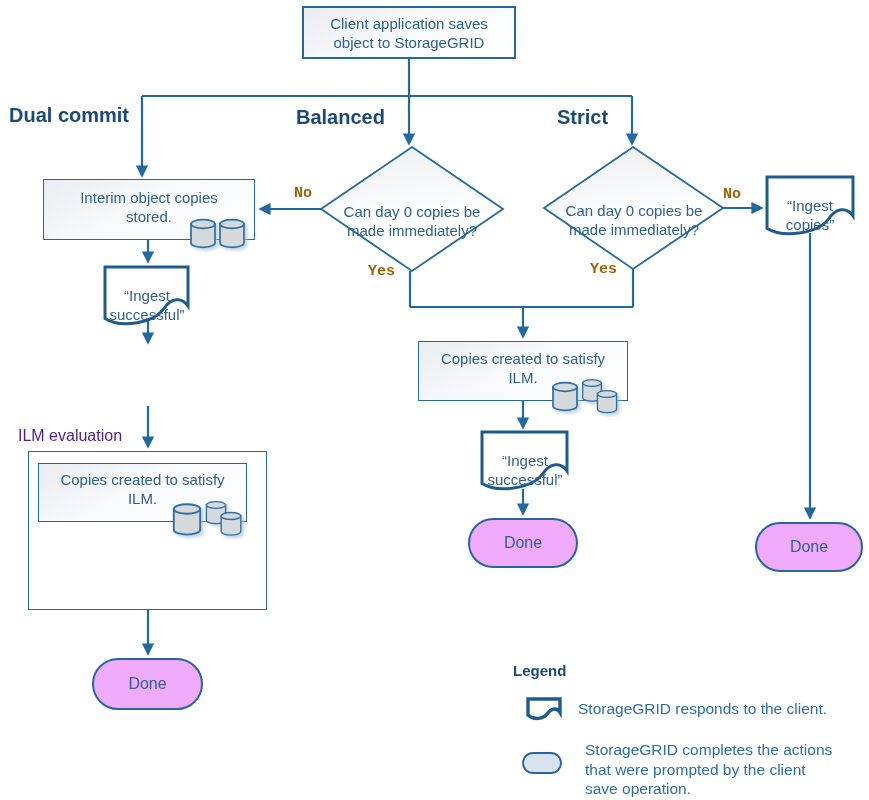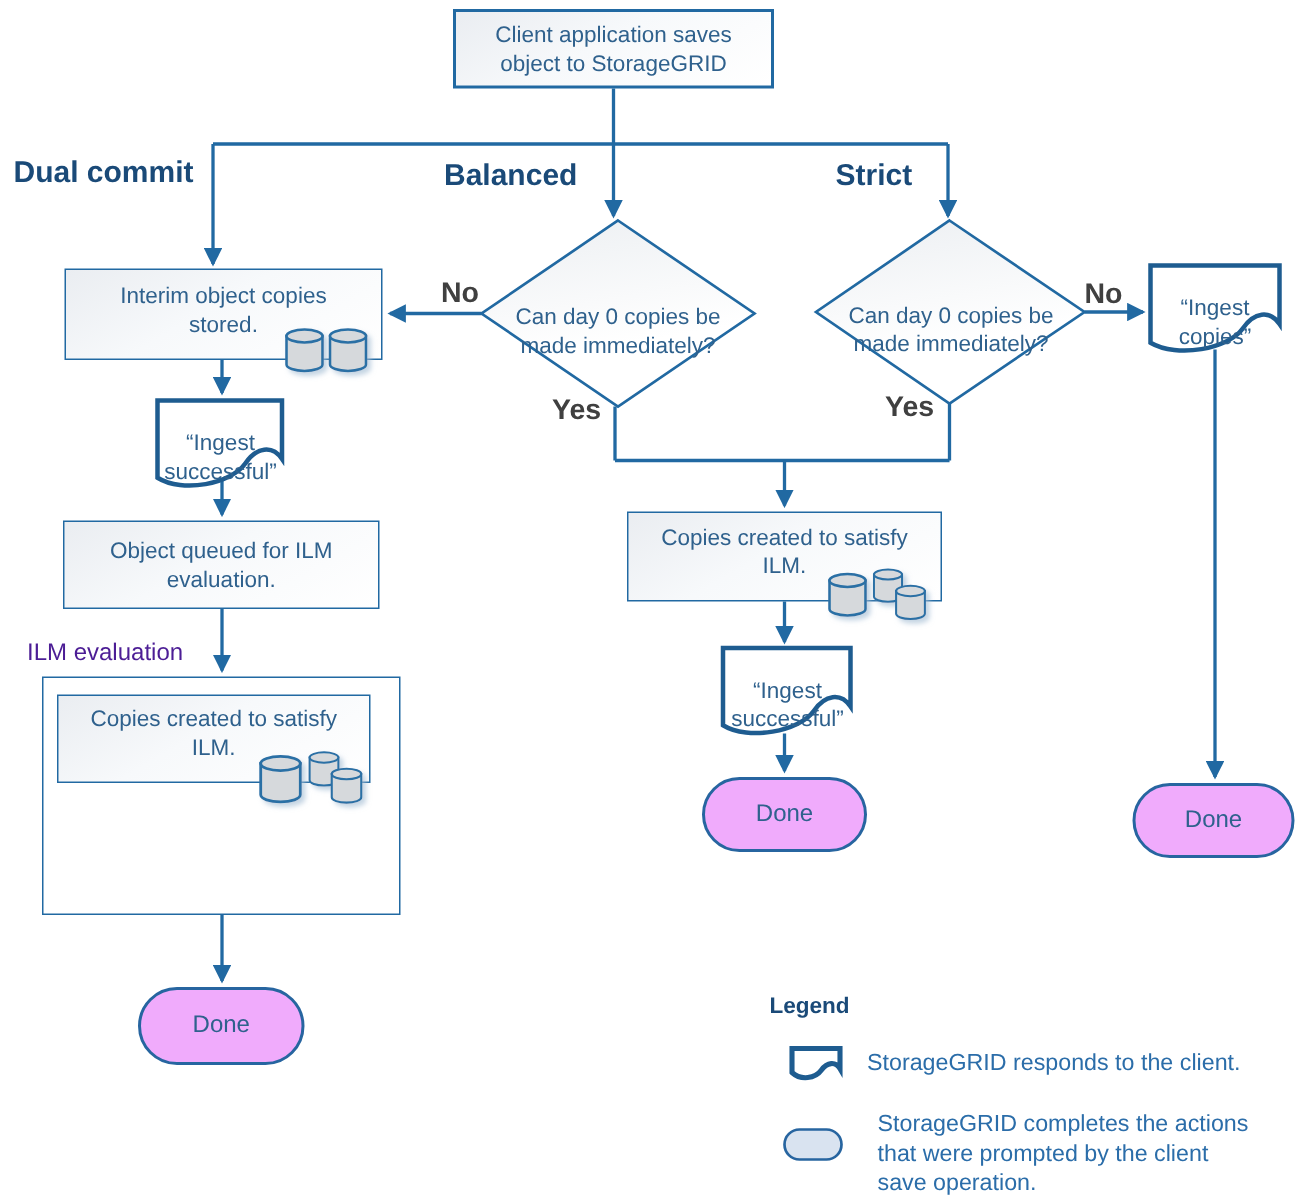--- a/index.html
+++ b/index.html
@@ -19,40 +19,39 @@
     position:absolute; box-sizing:border-box; border:1.8px solid #2169a2;
     background:#ffffff; z-index:1;
   }
   .stadium{
     position:absolute; box-sizing:border-box; border:2px solid #2765a0;
     border-radius:27px; background:#f0abfc;
     display:flex; align-items:center; justify-content:center;
     color:#2f618d; font-size:16px; z-index:1;
   }
   .heading{position:absolute; font-weight:bold; font-size:20px; color:#1a4a78; z-index:3; white-space:nowrap;}
-  .edge-label{position:absolute; font-weight:bold; font-size:19px; color:#404040; z-index:3;}
+  .edge-label{position:absolute; font-weight:bold; font-size:15px; color:#a16207; z-index:3;font-family:Liberation Mono, monospace;}
   .overlay-text{
     position:absolute; display:flex; align-items:center; justify-content:center;
     text-align:center; color:#2f618d; font-size:15px; line-height:19px; z-index:3;margin-top:12px;
   }
   .side-label{position:absolute; font-size:16px; color:#4c1d95; z-index:3; white-space:nowrap;}
   .legend-title{position:absolute; font-weight:bold; font-size:15px; color:#1a4a78; z-index:3;}
   .legend-text{position:absolute; font-size:15.5px; line-height:19.5px; color:#2b6da9; z-index:3;}
   #shapes{position:absolute; left:0; top:0; z-index:2; pointer-events:none;}
 </style>
 </head>
 <body>
 
 <div id="canvas">
 
   <div class="box client-box" style="left:302px; top:6px; width:214px; height:53px;">Client application saves object to StorageGRID</div>
 
   <div class="box" style="left:43px; top:179px; width:212px; height:61px; padding-bottom:10px;">Interim object copies stored.</div>
 
-  <div class="box" style="left:42px; top:347px; width:211px; height:59px;">Object queued for ILM evaluation.</div>
 
   <div class="container-box" style="left:28px; top:451px; width:239px; height:159px;"></div>
 
   <div class="box" style="left:38px; top:463px; width:209px; height:59px; padding-bottom:12px;">Copies created to satisfy ILM.</div>
 
 
   <div class="box" style="left:418px; top:341px; width:210px; height:60px; padding-bottom:10px;">Copies created to satisfy ILM.</div>
 
   <div class="stadium" style="left:92px; top:658px; width:111px; height:52px;">Done</div>
   <div class="stadium" style="left:468px; top:518px; width:110px; height:50px;">Done</div>

